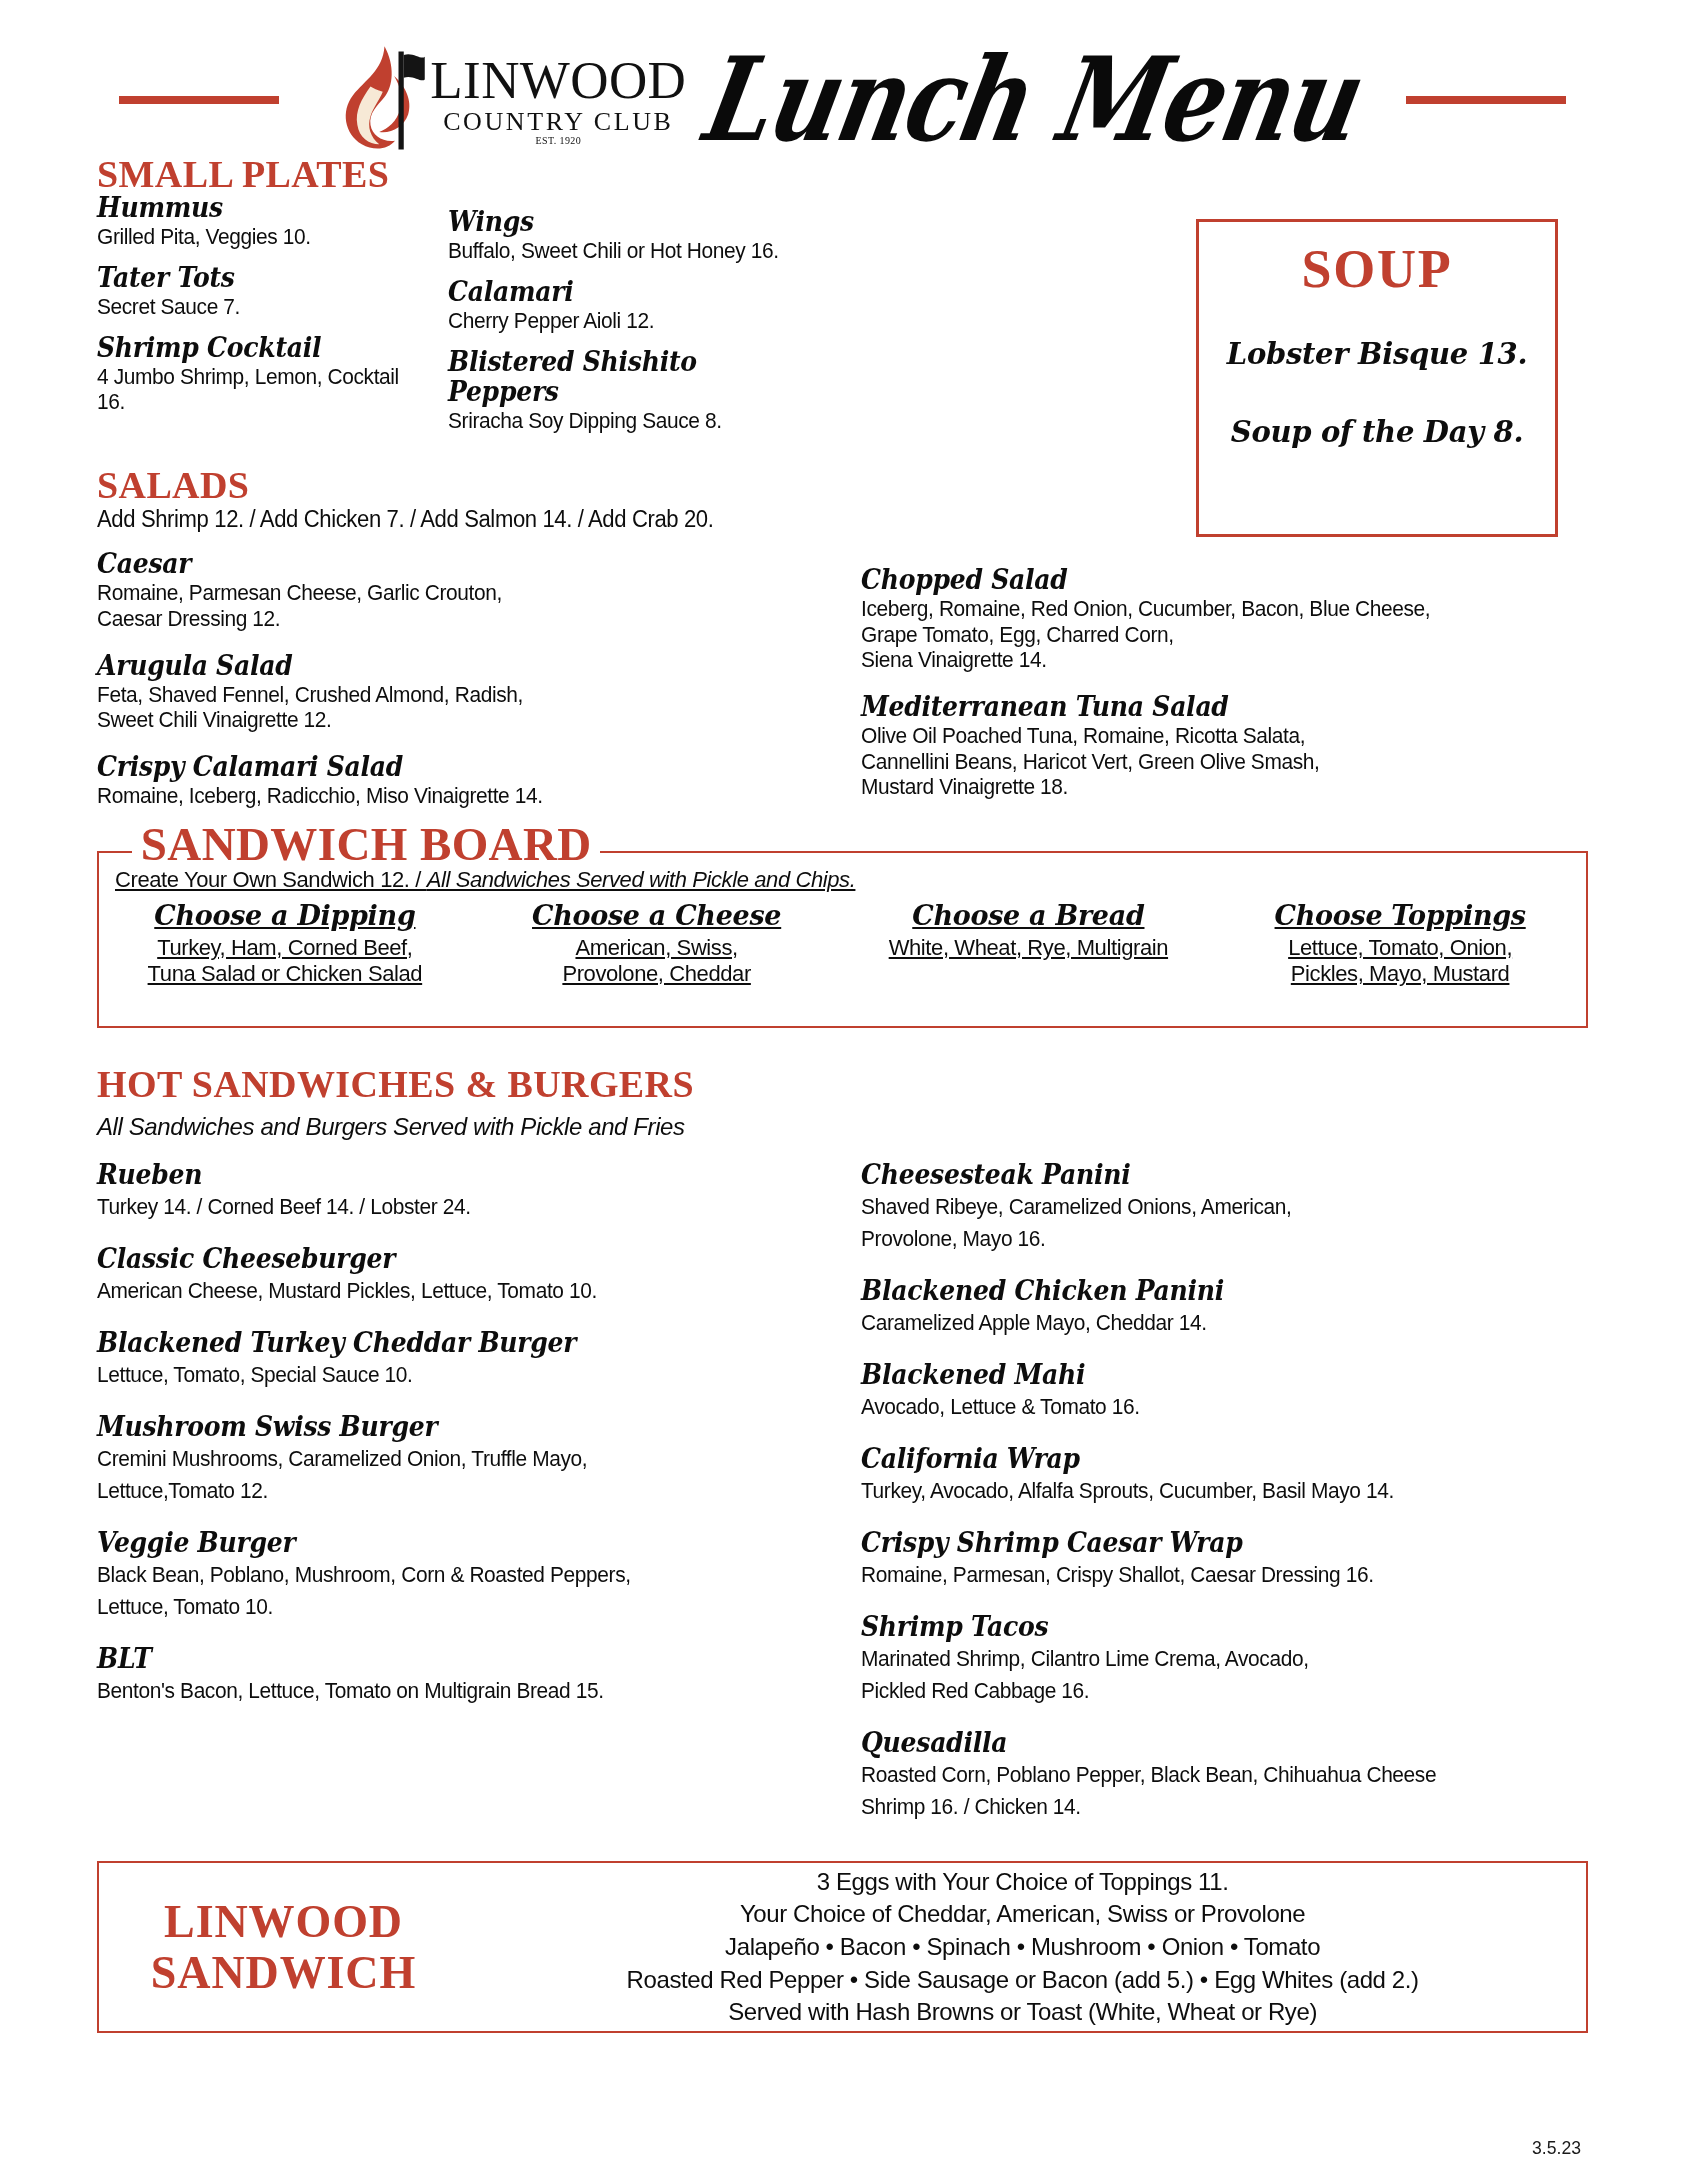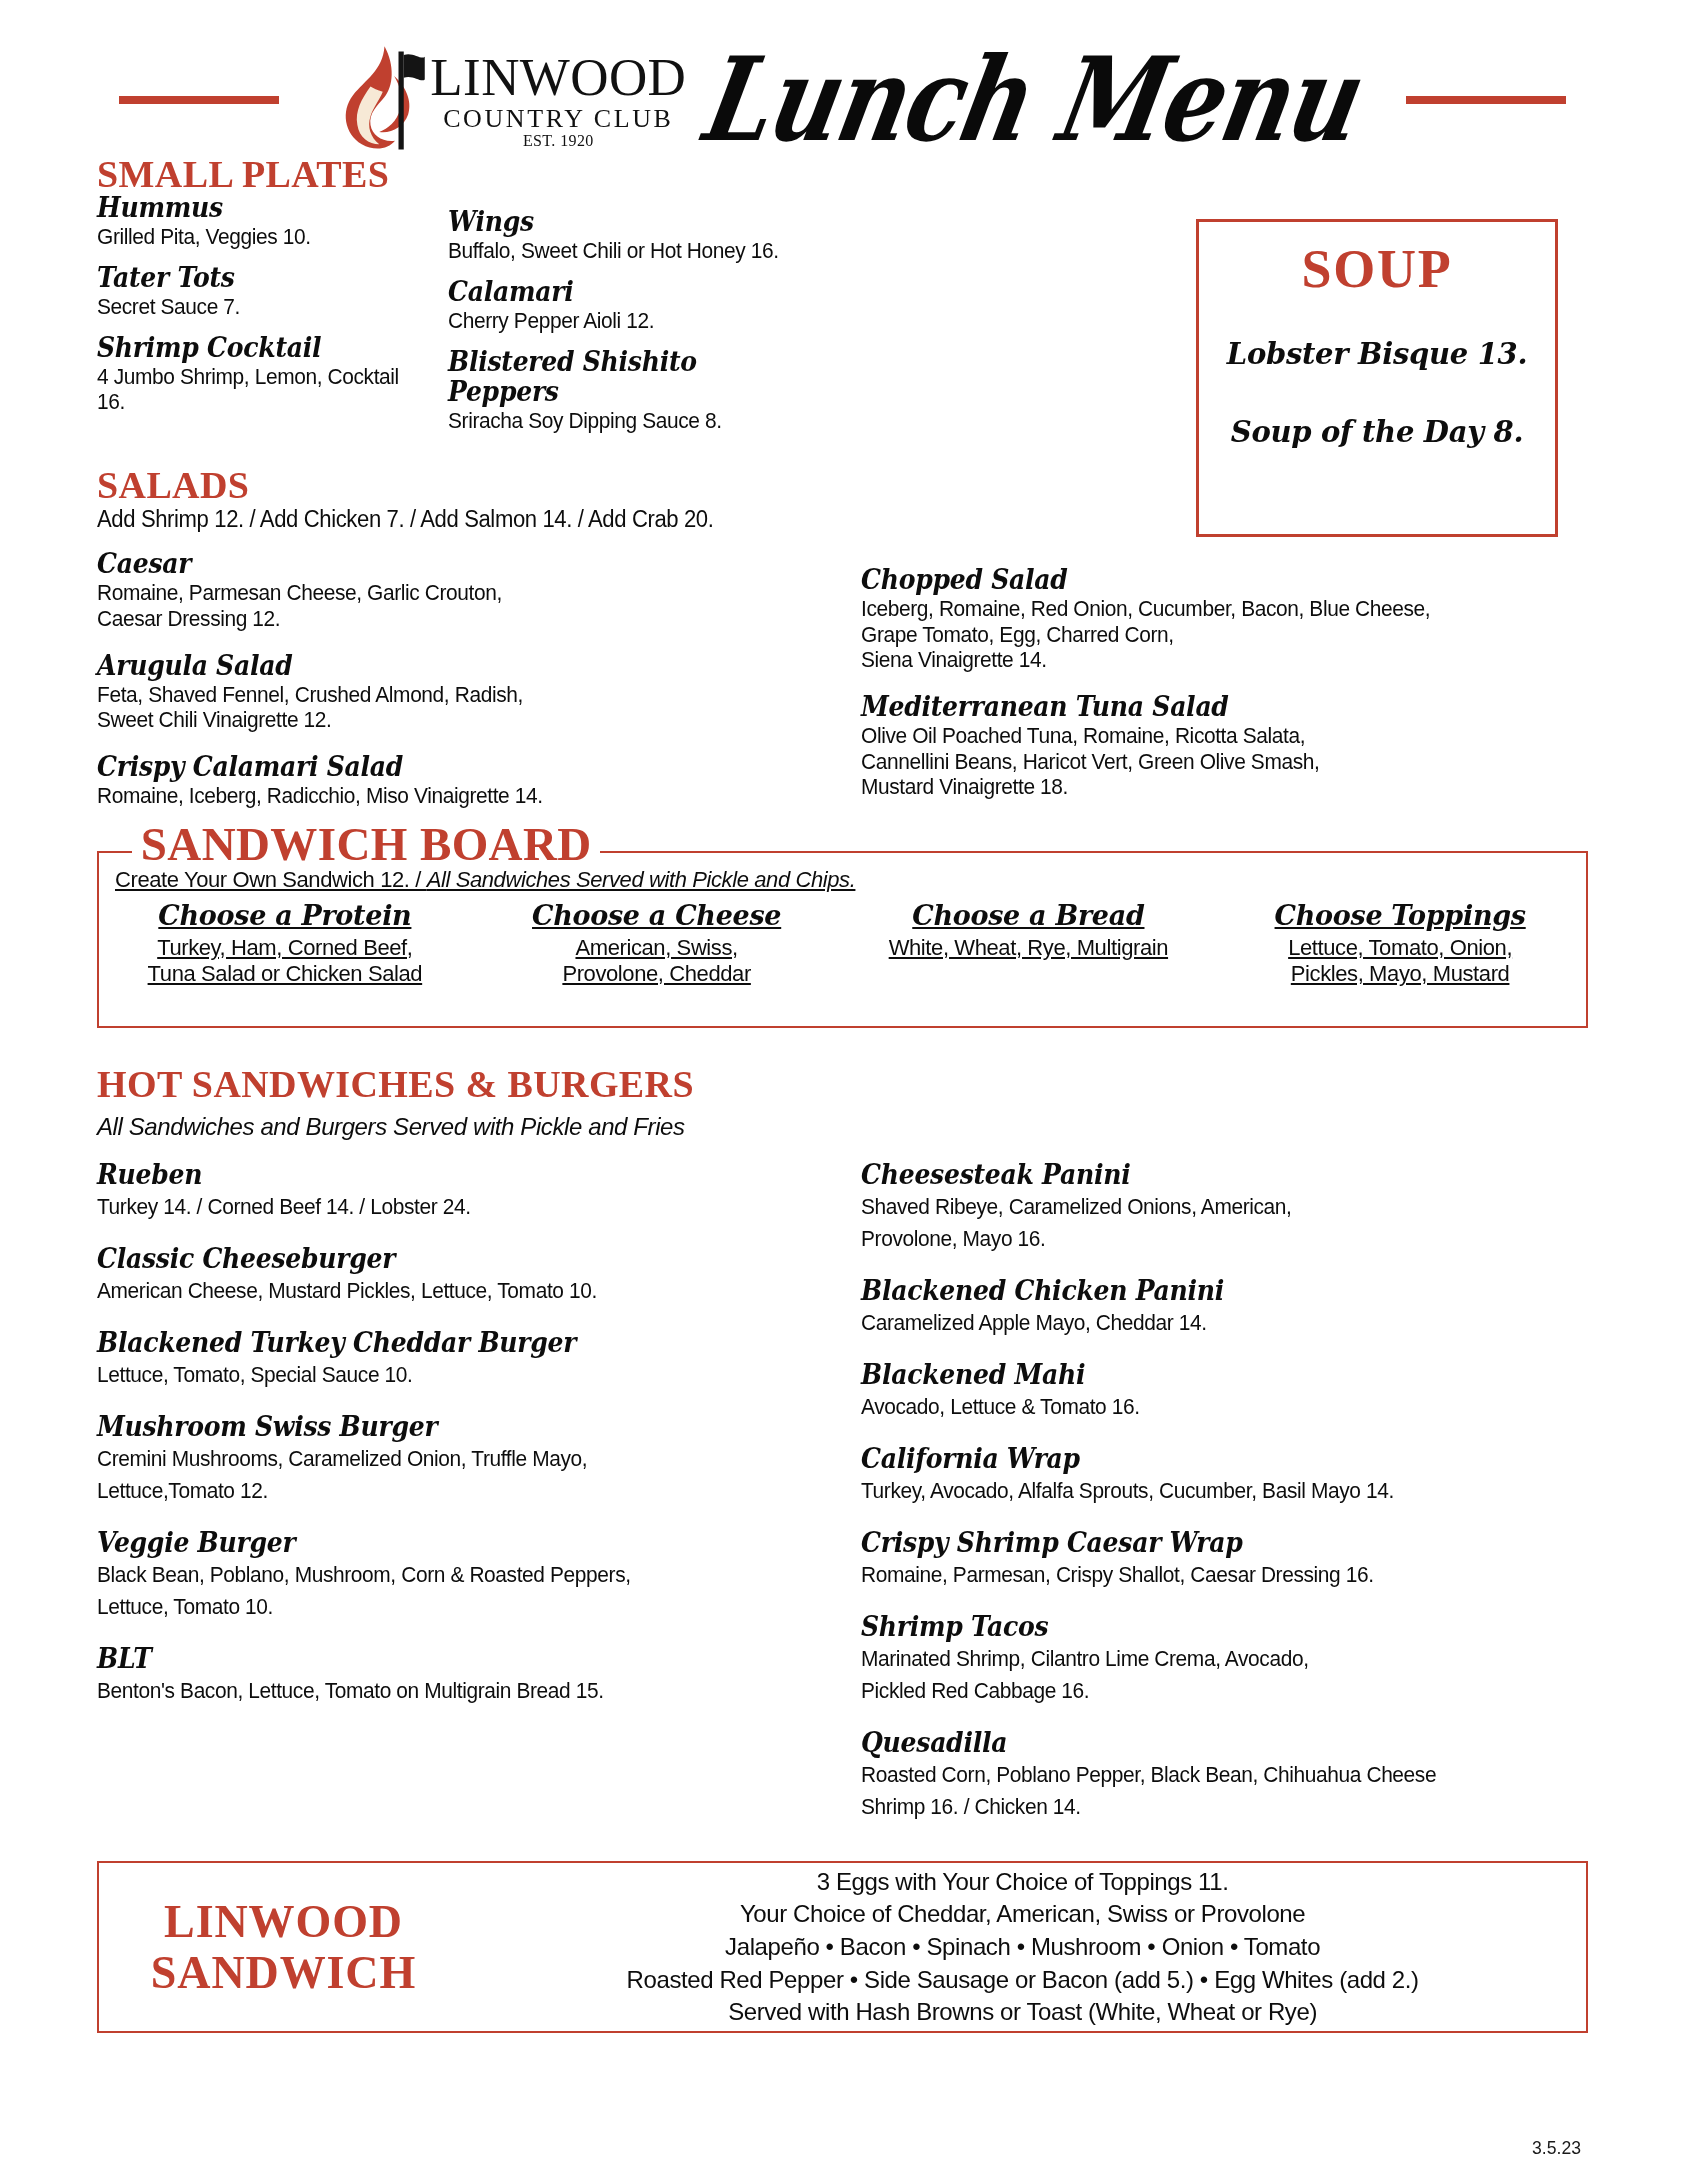--- a/index.html
+++ b/index.html
@@ -31,21 +31,21 @@
   .logo-linwood {
     font-family:"Liberation Serif", serif;
     font-size:53px; letter-spacing:0.4px; color:#111;
   }
   .logo-ccl {
     font-family:"Liberation Serif", serif;
     font-size:26px; letter-spacing:2.6px; color:#111; margin-top:1.8px;
   }
   .logo-est {
     font-family:"Liberation Serif", serif;
-    font-size:16px; letter-spacing:0.4px; color:#111; margin-top:1px;
+    font-size:10px; letter-spacing:0.4px; color:#111; margin-top:1px;
   }
   .script-title {
     font-family:"DejaVu Serif", serif;
     font-style:italic; font-weight:bold;
     font-size:95px;
     color:#0a0a0a;
     margin-left:23px;
     transform:skewX(-12deg) scaleY(1.22);
     letter-spacing:-1.8px;
     line-height:0.85;
@@ -307,21 +307,21 @@
         </div>
       </div>
     </div>
   </div>
 
   <div class="sandwich-box">
     <div class="sb-title">SANDWICH BOARD</div>
     <p class="sb-sub"><span>Create Your Own Sandwich 12.  / </span><i>All Sandwiches Served with Pickle and Chips.</i></p>
     <div class="sb-grid">
       <div class="sb-cell">
-        <p class="sb-cell-head">Choose a Protein</p>
+        <p class="sb-cell-head">Choose a Dipping</p>
         <p class="sb-cell-body">Turkey, Ham, Corned Beef,
 Tuna Salad or Chicken Salad</p>
       </div>
       <div class="sb-cell">
         <p class="sb-cell-head">Choose a Cheese</p>
         <p class="sb-cell-body">American, Swiss,
 Provolone, Cheddar</p>
       </div>
       <div class="sb-cell">
         <p class="sb-cell-head">Choose a Bread</p>

